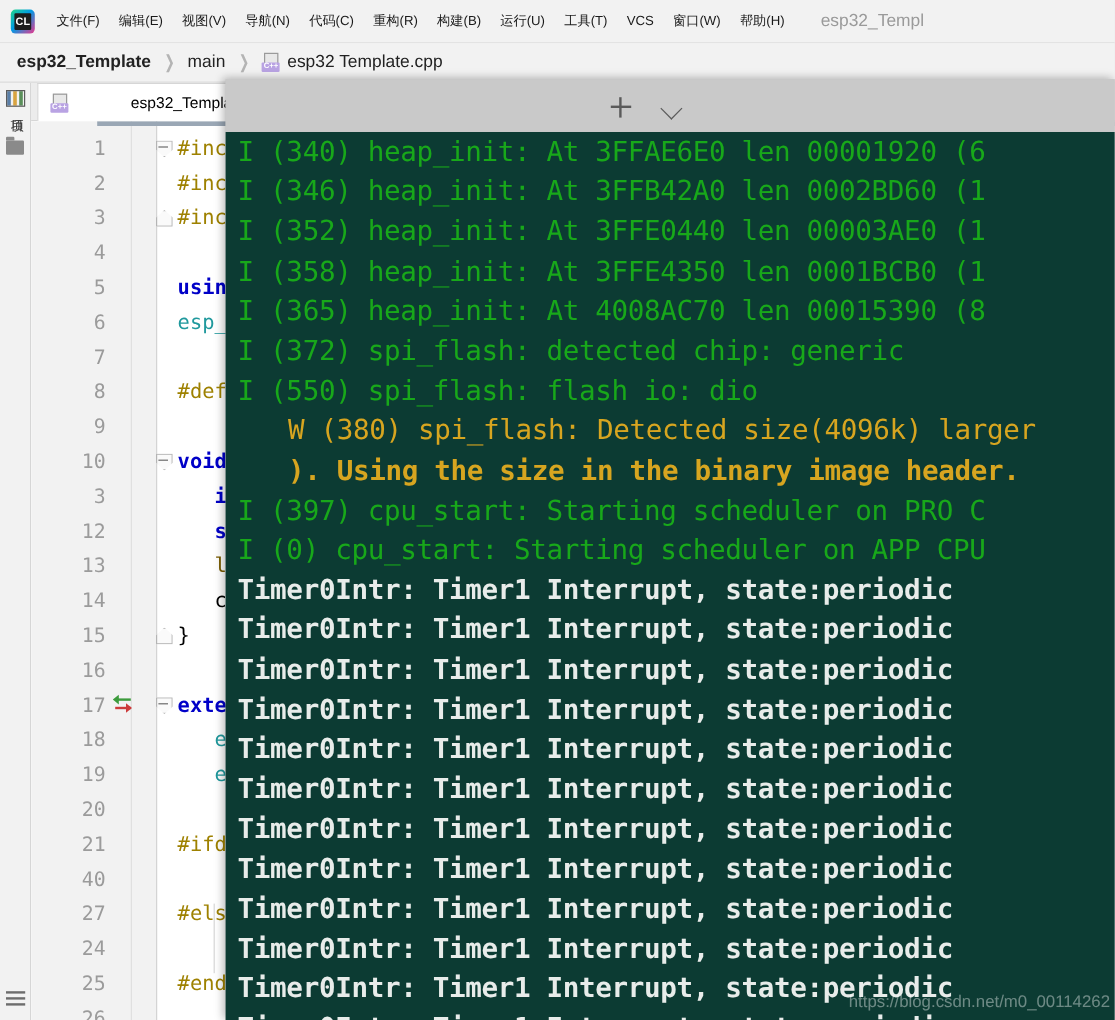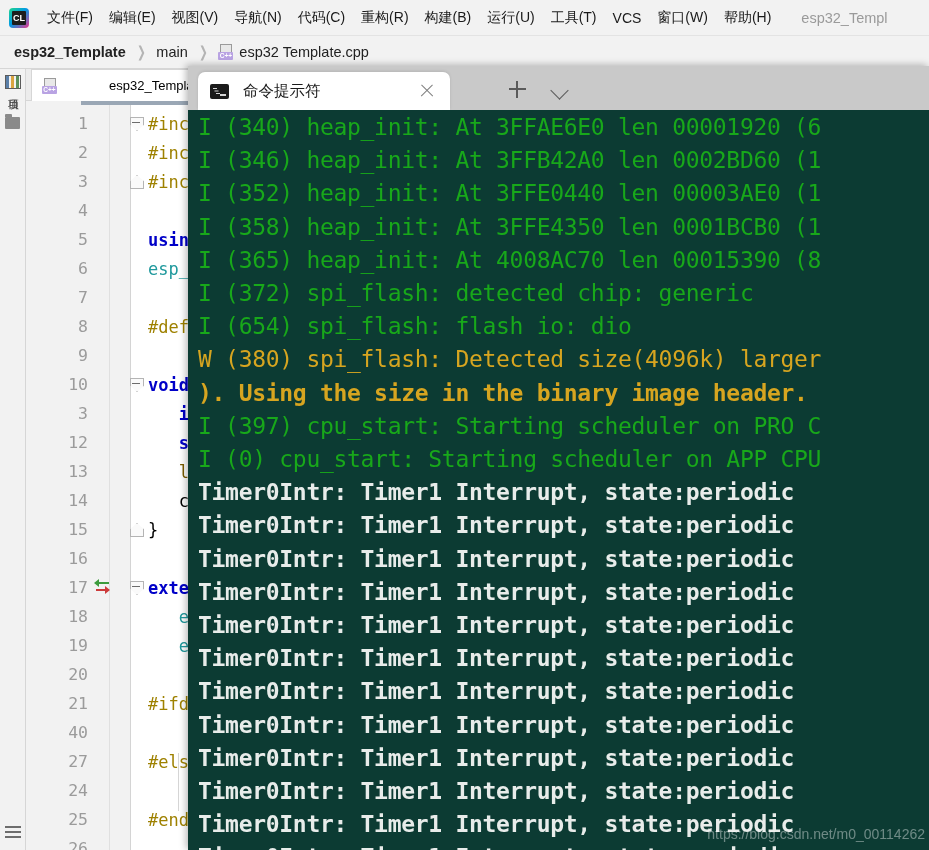--- a/index.html
+++ b/index.html
@@ -28,21 +28,21 @@
   .app-logo::after {
     content: "CL";
     position: absolute; inset: 3px;
     background: #1d1d1d; color: #fff;
     font-size: 9px; font-weight: bold;
     display: flex; align-items: center; justify-content: center;
     border-radius: 1px;
     font-family: "Liberation Sans", sans-serif;
   }
   .menu-item {
-    font-size: 14px; color: #1a1a1a;
+    font-size: 11px; color: #1a1a1a;
     padding: 3px 8px; white-space: nowrap; cursor: default;
   }
   .win-title {
     margin-left: 22px; font-size: 14.5px; color: #9a9a9a;
     white-space: nowrap; overflow: hidden;
   }
 
   
   .breadcrumb {
     position: absolute; top: 36px; left: 0;
@@ -279,21 +279,21 @@
     background: #0c3b33;
     overflow: hidden;
   }
   .term-line {
     position: absolute; left: 10px;
     white-space: pre;
     font-family: "DejaVu Sans Mono", monospace;
     font-size: 23px; letter-spacing: -0.3px;
   }
   .lg-info { color: #18a81a; }
-  .lg-warn { color: #d7a520; }
+  .lg-warn { color: #d7a520; margin-left: 42px; }
   .lg-plain { color: #e8ecea; font-weight: bold; }
 
   
   .watermark {
     position: absolute; right: 4px; bottom: 8px;
     font-size: 14px; color: rgba(255,255,255,0.40);
     font-family: "Liberation Sans", sans-serif;
     white-space: nowrap; pointer-events: none; margin-top: 14px;
   }
 </style>
@@ -465,37 +465,32 @@
         </div>
         <div class="line" style="top: 733px;">
           <span class="lnum">26</span>
         </div>
       </div>
     <div class="indent-guide" style="top:652px;height:58px;"></div>
   </div>
 
   <div class="terminal">
     <div class="term-tabbar">
-      <div class="term-tab">
-        <span class="term-icon"></span>
-        <span class="term-tab-title">命令提示符</span>
-        <span class="term-close"></span>
-      </div>
       <div class="term-newtab"></div>
       <div class="term-dropdown"></div>
     </div>
     <div class="term-body">
       <div id="term-lines">
           <div class="term-line lg-info" style="top: 4px;">I (340) heap_init: At 3FFAE6E0 len 00001920 (6</div>
           <div class="term-line lg-info" style="top: 37.2px;">I (346) heap_init: At 3FFB42A0 len 0002BD60 (1</div>
           <div class="term-line lg-info" style="top: 70.4px;">I (352) heap_init: At 3FFE0440 len 00003AE0 (1</div>
           <div class="term-line lg-info" style="top: 103.6px;">I (358) heap_init: At 3FFE4350 len 0001BCB0 (1</div>
           <div class="term-line lg-info" style="top: 136.8px;">I (365) heap_init: At 4008AC70 len 00015390 (8</div>
           <div class="term-line lg-info" style="top: 170px;">I (372) spi_flash: detected chip: generic</div>
-          <div class="term-line lg-info" style="top: 203.2px;">I (654) spi_flash: flash io: dio</div>
+          <div class="term-line lg-info" style="top: 203.2px;">I (550) spi_flash: flash io: dio</div>
           <div class="term-line lg-warn" style="top: 236.4px;">W (380) spi_flash: Detected size(4096k) larger</div>
           <div class="term-line lg-warn" style="top: 269.6px; font-weight: bold;">). Using the size in the binary image header.</div>
           <div class="term-line lg-info" style="top: 302.8px;">I (397) cpu_start: Starting scheduler on PRO C</div>
           <div class="term-line lg-info" style="top: 336px;">I (0) cpu_start: Starting scheduler on APP CPU</div>
           <div class="term-line lg-plain" style="top: 369.2px;">Timer0Intr: Timer1 Interrupt, state:periodic</div>
           <div class="term-line lg-plain" style="top: 402.4px;">Timer0Intr: Timer1 Interrupt, state:periodic</div>
           <div class="term-line lg-plain" style="top: 435.6px;">Timer0Intr: Timer1 Interrupt, state:periodic</div>
           <div class="term-line lg-plain" style="top: 468.8px;">Timer0Intr: Timer1 Interrupt, state:periodic</div>
           <div class="term-line lg-plain" style="top: 502px;">Timer0Intr: Timer1 Interrupt, state:periodic</div>
           <div class="term-line lg-plain" style="top: 535.2px;">Timer0Intr: Timer1 Interrupt, state:periodic</div>

